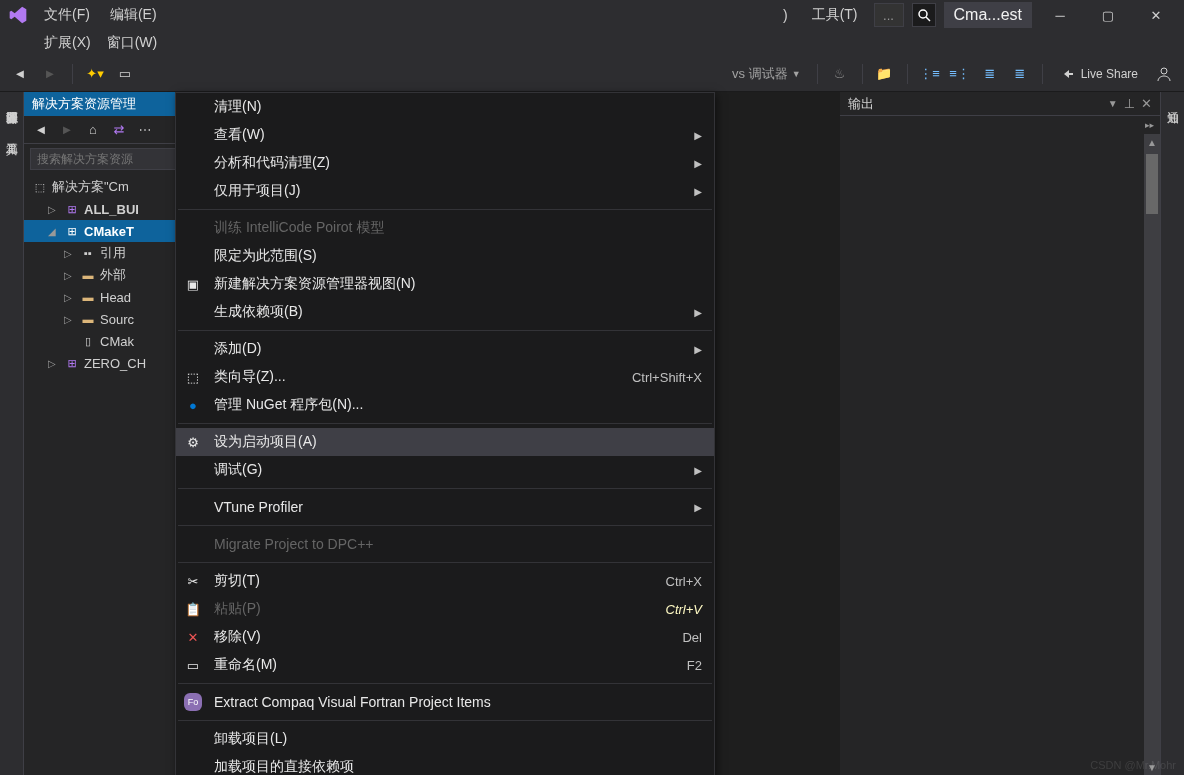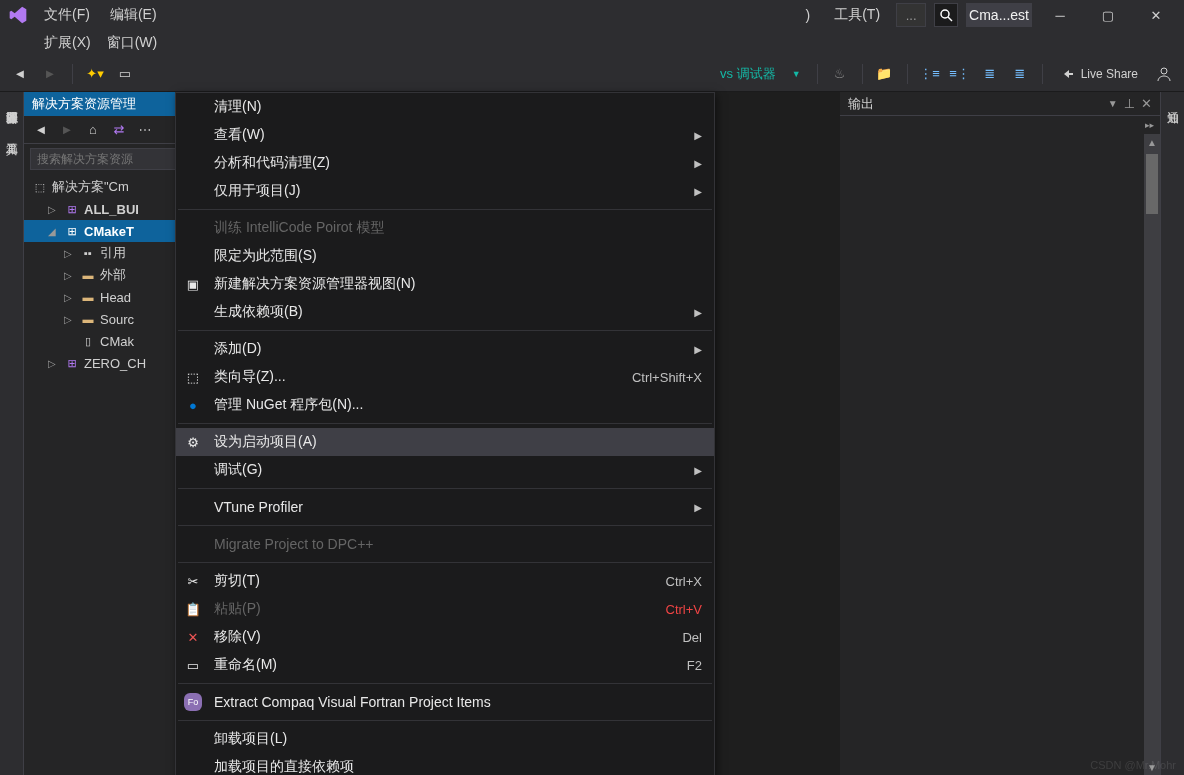--- a/index.html
+++ b/index.html
@@ -4,31 +4,31 @@
 <style>
 * { margin: 0; padding: 0; box-sizing: border-box; font-family: "Microsoft YaHei", "Segoe UI", sans-serif; }
 body { background: #2d2d30; color: #f1f1f1; width: 1184px; height: 775px; overflow: hidden; font-size: 13px; }
 
 .titlebar { height: 30px; background: #2d2d30; display: flex; align-items: center; padding: 0 8px; }
 .titlebar .vs-icon { width: 20px; height: 20px; margin-right: 8px; }
 .titlebar .menus { display: flex; gap: 4px; }
 .titlebar .menu-item { padding: 4px 8px; font-size: 14px; color: #d0d0d0; cursor: pointer; }
 .titlebar .right { margin-left: auto; display: flex; align-items: center; gap: 8px; }
 .search-box { background: #1b1b1c; border: 1px solid #3f3f46; width: 24px; height: 24px; display:flex;align-items:center;justify-content:center; }
-.title-text { background: #3f3f46; padding: 4px 3px; font-size: 14px; color: #f1f1f1; }
+.title-text { background: #3f3f46; padding: 4px 10px; font-size: 16px; color: #f1f1f1; }
 .win-btn { width: 40px; height: 30px; display: flex; align-items: center; justify-content: center; color: #d0d0d0; cursor: pointer; }
 
 .menurow2 { height: 26px; background: #2d2d30; display: flex; align-items: center; padding: 0 8px; }
 .menurow2 .menu-item { padding: 4px 8px; font-size: 14px; color: #d0d0d0; cursor: pointer; }
 
 .toolbar { height: 36px; background: #2d2d30; border-bottom: 1px solid #1b1b1c; display: flex; align-items: center; padding: 0 8px; gap: 6px; }
 .tool-btn { width: 24px; height: 24px; display: flex; align-items: center; justify-content: center; color: #d0d0d0; cursor: pointer; }
 .tool-sep { width: 1px; height: 20px; background: #3f3f46; margin: 0 4px; }
 .toolbar .spacer { flex: 1; }
-.debugger-label { color: #14b8a6; font-size: 13px; padding: 0 6px; display:flex;align-items:center;gap:16px;}
+.debugger-label { color: #a3a3a3; font-size: 13px; padding: 0 6px; display:flex;align-items:center;gap:4px;}
 .live-share { color: #d0d0d0; font-size: 12px; padding: 0 8px; display:flex;align-items:center;gap:6px;}
 
 .body-area { display: flex; height: calc(775px - 30px - 26px - 36px); position: relative; }
 
 .side-tab { width: 24px; background: #2d2d30; border-right: 1px solid #3f3f46; display:flex; flex-direction:column; align-items:center; padding-top: 4px; gap: 20px;}
 .side-tab-label { writing-mode: vertical-rl; font-size: 12px; color: #d0d0d0; padding: 6px 2px; cursor: pointer; }
 
 .explorer { width: 310px; background: #252526; display: flex; flex-direction: column; }
 .explorer-header { background: #0e639c; color: #fff; font-size: 13px; padding: 4px 8px; height: 24px; display:flex;align-items:center;}
 .explorer-toolbar { height: 28px; display: flex; align-items: center; padding: 0 6px; gap: 4px; border-bottom: 1px solid #3f3f46;}
@@ -296,21 +296,21 @@
       </div>
       <div class="ctx-sep"></div>
       <div class="ctx-item">
         <span class="ctx-icon">✂</span>
         <span>剪切(T)</span>
         <span class="shortcut">Ctrl+X</span>
       </div>
       <div class="ctx-item disabled">
         <span class="ctx-icon">📋</span>
         <span>粘贴(P)</span>
-        <span class="shortcut" style="color: #ef4444;">Ctrl+V</span>
+        <span class="shortcut" style="color: #fef9c3; font-style: italic;">Ctrl+V</span>
       </div>
       <div class="ctx-item">
         <span class="ctx-icon" style="color: rgb(238, 85, 85);">✕</span>
         <span>移除(V)</span>
         <span class="shortcut">Del</span>
       </div>
       <div class="ctx-item">
         <span class="ctx-icon">▭</span>
         <span>重命名(M)</span>
         <span class="shortcut">F2</span>

